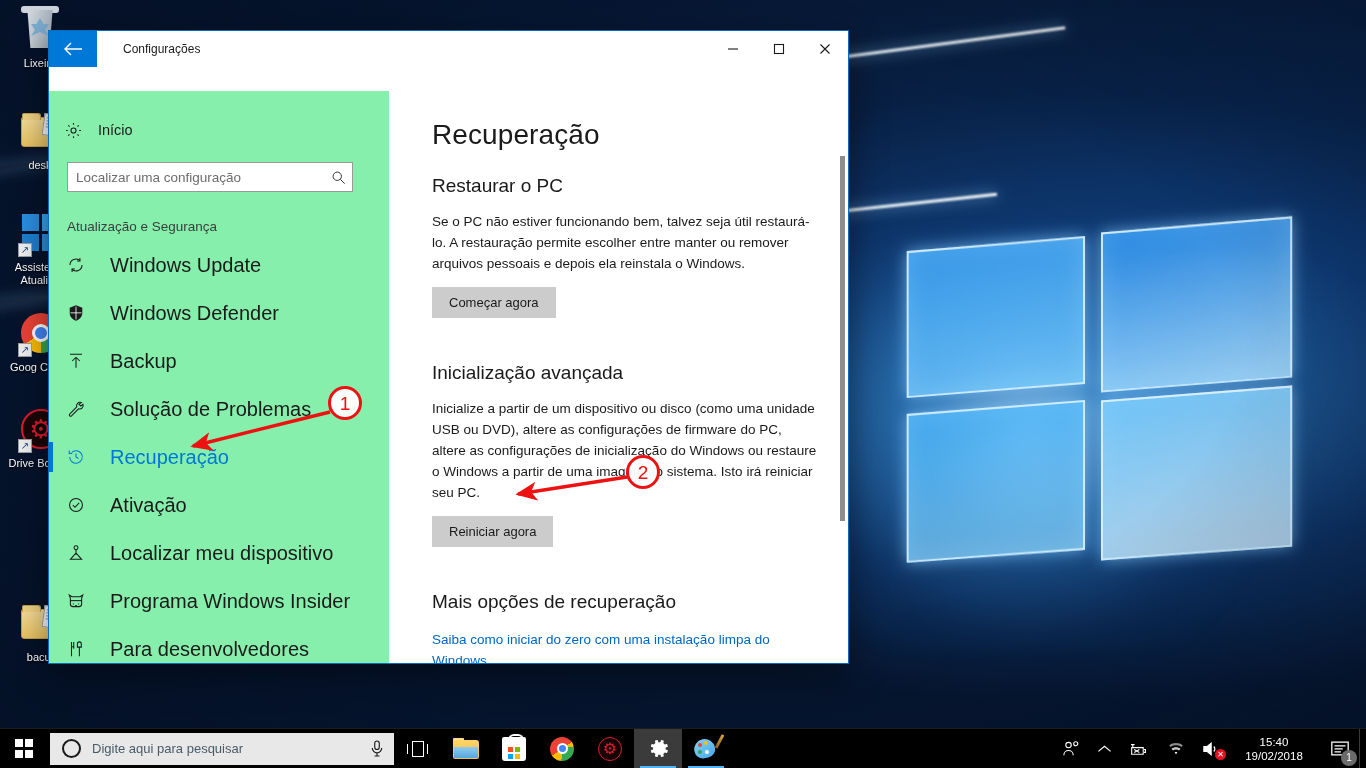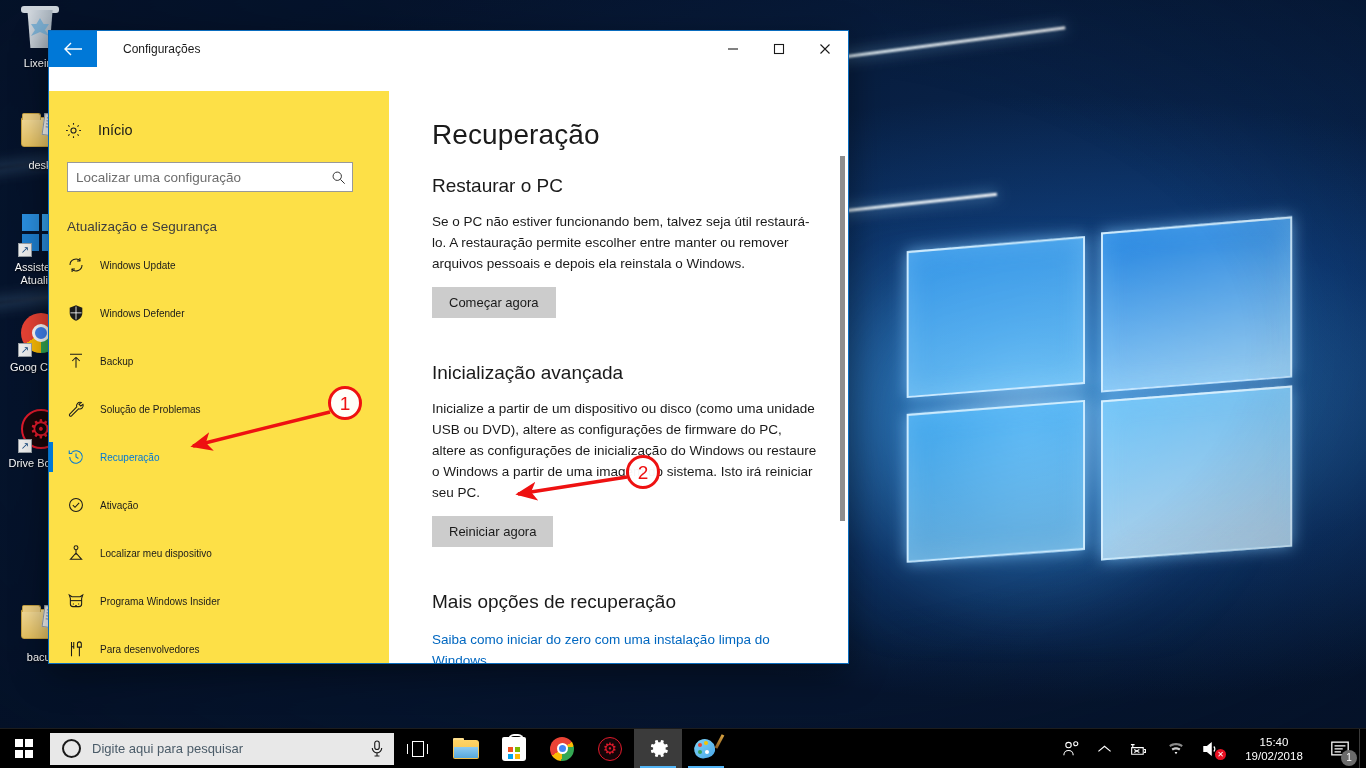--- a/index.html
+++ b/index.html
@@ -155,21 +155,21 @@
   .win-ctrl {
     width: 46px; display: flex; align-items: center; justify-content: center;
     font-size: 12px; color: #1a1a1a; cursor: pointer;
   }
 
   .body-split { flex: 1; display: flex; overflow: hidden; }
 
   
   .sidebar {
     width: 340px; min-width: 340px;
-    background: #fde047;
+    background: #86efac;
     padding-top: 20px;
     position: relative;
   }
   .nav-home {
     display: flex; align-items: center;
     height: 38px; padding-left: 15px; cursor: pointer;
   }
   .nav-home .ic { width: 34px; display:flex; align-items:center; color:#202020; }
   .nav-home .lbl { font-size: 14.5px; color: #1a1a1a; }
 
@@ -192,21 +192,21 @@
   .nav-group-title {
     font-size: 13.5px; color: #3d3d3d;
     padding: 27px 0 7px 18px;
   }
   .nav-item {
     display: flex; align-items: center;
     height: 48px; padding-left: 18px;
     cursor: pointer; position: relative;
   }
   .nav-item .ic { width: 33px; display: flex; align-items: center; color: #1a1a1a; }
-  .nav-item .lbl { font-size: 10px; color: #1a1a1a; }
+  .nav-item .lbl { font-size: 20px; color: #1a1a1a; margin-left: 10px; }
   .nav-item.selected .lbl { color: #0078d7; }
   .nav-item.selected .ic { color: #0078d7; }
   .nav-item.selected:before {
     content: ""; position: absolute; left: 0; top: 9px;
     width: 4px; height: 30px; background: #0078d7;
   }
 
   
   .main {
     flex: 1; position: relative;

